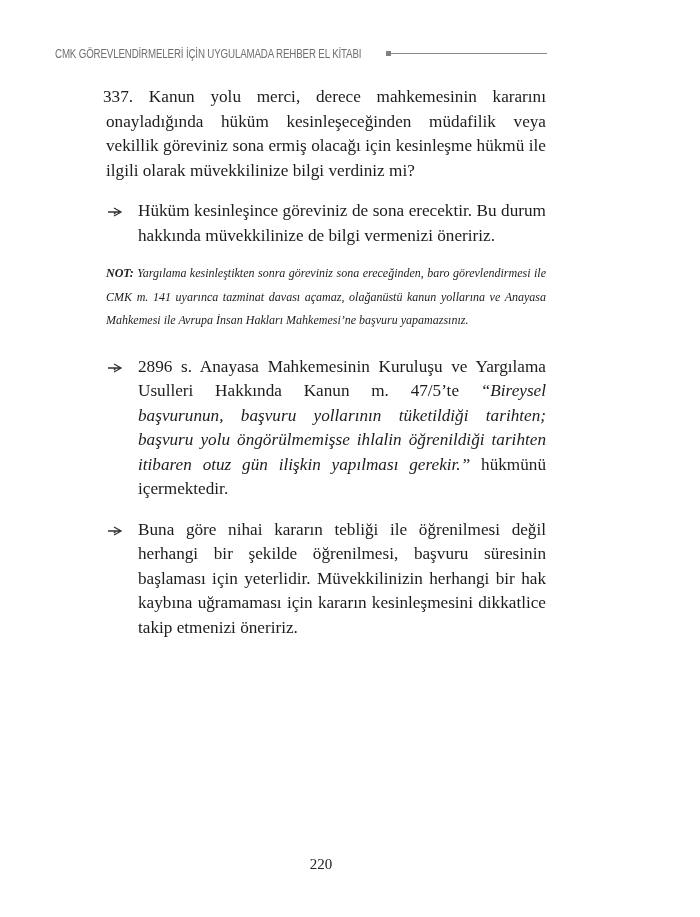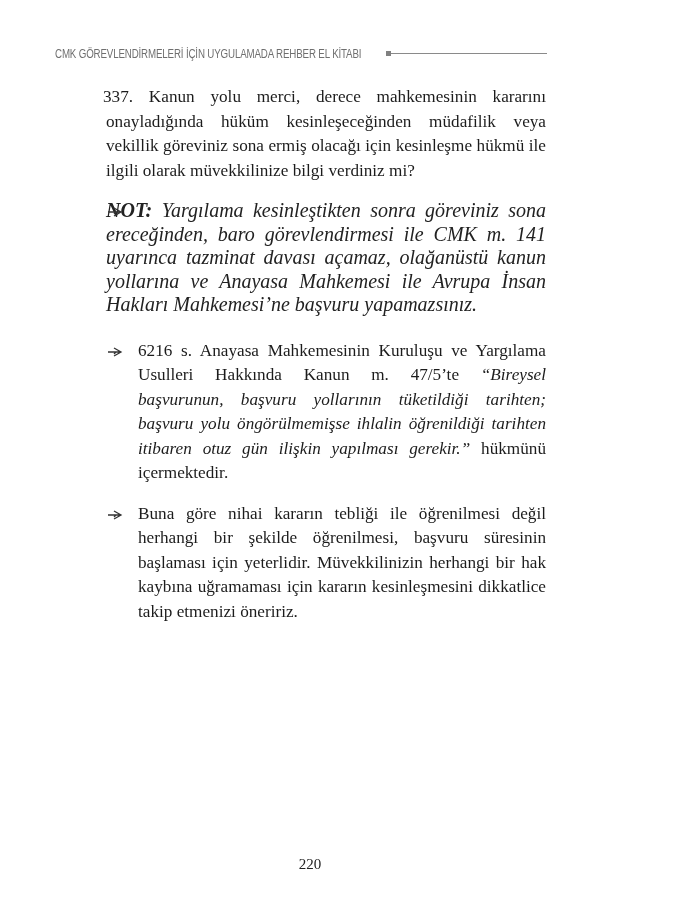--- a/index.html
+++ b/index.html
@@ -32,27 +32,27 @@
     position: relative; padding-left: 30px; text-align: justify;
     margin: 0;
   }
   .bullet .arrow {
     position: absolute; left: 0; top: 0; width: 18px; height: 24px;
     color: #2a2a2a; font-size: 15px;
   }
   .arrow svg { position: absolute; left: 0; top: 8px; }
 
   .note {
-    font-style: italic; text-align: justify; font-size: 20px; line-height: 23.5px;
+    font-style: italic; text-align: justify; font-size: 12px; line-height: 23.5px;
     margin: 0; color: #222;
   }
   .note .note-label { font-weight: bold; }
 
   .pageno {
-    position: absolute; left: 4px; width: 612px; top: 856px; text-align: center;
+    position: absolute; left: 15px; width: 612px; top: 856px; text-align: center;
     font-family: "Liberation Serif", serif; font-size: 15px; color: #222;
   }
   .it { font-style: italic; }
 </style>
 </head>
 <body>
 
 <div class="page">
 
   <div class="running-head">
@@ -67,35 +67,36 @@
       <span class="num">337.</span>
       <span>Kanun yolu merci, derece mahkemesinin kararını onayladığında hüküm kesinleşeceğinden müdafilik veya vekillik göreviniz sona ermiş olacağı için kesinleşme hükmü ile ilgili olarak müvekkilinize bilgi verdiniz mi?</span>
     </p>
 
     <div class="bullet" style="margin-left:2px; margin-bottom:14px;">
       <span class="arrow">
         <svg width="16" height="10" viewBox="0 0 16 10">
             <path d="M0 5 H12 M6 1 L13 5 L6 9 M8 5 L6 7" stroke="#333" stroke-width="1.3" fill="none"></path>
           </svg>
       </span>
+      <span>Hüküm kesinleşince göreviniz de sona erecektir. Bu durum hakkında müvekkilinize de bilgi vermenizi öneririz.</span>
     </div>
 
     <p class="note" style="margin-bottom:22px;">
       <span class="note-label">NOT:</span>
       <span>Yargılama kesinleştikten sonra göreviniz sona ereceğinden, baro görevlendirmesi ile CMK m. 141 uyarınca tazminat davası açamaz, olağanüstü kanun yollarına ve Anayasa Mahkemesi ile Avrupa İnsan Hakları Mahkemesi’ne başvuru yapamazsınız.</span>
     </p>
 
 
     <div class="bullet" style="margin-left:2px; margin-bottom:16px;">
       <span class="arrow">
         <svg width="16" height="10" viewBox="0 0 16 10">
             <path d="M0 5 H12 M6 1 L13 5 L6 9 M8 5 L6 7" stroke="#333" stroke-width="1.3" fill="none"></path>
           </svg>
       </span>
-      <span>6216 s. Anayasa Mahkemesinin Kuruluşu ve Yargılama Usulleri Hakkında Kanun m. 47/5’te </span><span class="it">“Bireysel başvurunun, başvuru yollarının tüketildiği tarihten; başvuru yolu öngörülmemişse ihlalin öğrenildiği tarihten itibaren otuz gün ilişkin yapılması gerekir.”</span><span> hükmünü içermektedir.</span>
+      <span>2896 s. Anayasa Mahkemesinin Kuruluşu ve Yargılama Usulleri Hakkında Kanun m. 47/5’te </span><span class="it">“Bireysel başvurunun, başvuru yollarının tüketildiği tarihten; başvuru yolu öngörülmemişse ihlalin öğrenildiği tarihten itibaren otuz gün ilişkin yapılması gerekir.”</span><span> hükmünü içermektedir.</span>
     </div>
 
     <div class="bullet" style="margin-left:2px;">
       <span class="arrow">
         <svg width="16" height="10" viewBox="0 0 16 10">
             <path d="M0 5 H12 M6 1 L13 5 L6 9 M8 5 L6 7" stroke="#333" stroke-width="1.3" fill="none"></path>
           </svg>
       </span>
       <span>Buna göre nihai kararın tebliği ile öğrenilmesi değil herhangi bir şekilde öğrenilmesi, başvuru süresinin başlaması için yeterlidir. Müvekkilinizin herhangi bir hak kaybına uğramaması için kararın kesinleşmesini dikkatlice takip etmenizi öneririz.</span>
     </div>

